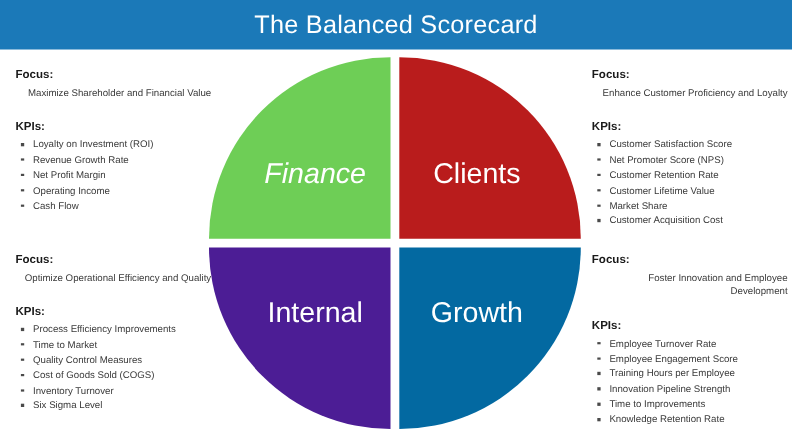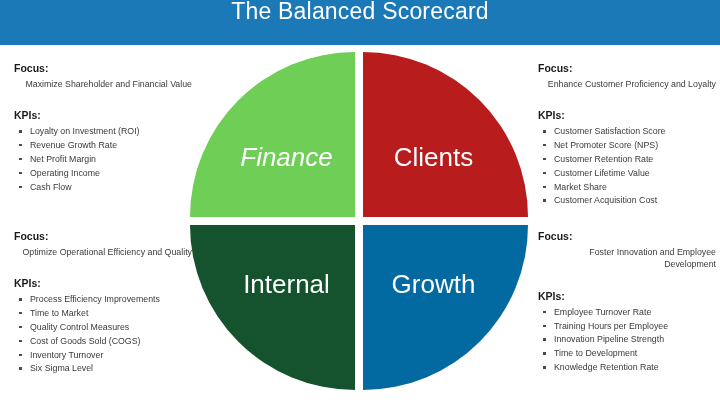--- a/index.html
+++ b/index.html
@@ -18,20 +18,21 @@
 
   
   #header-bar {
     position: absolute;
     left: 0;
     top: 0;
     width: 720px;
     height: 45px;
     background: #1b79b8;
     display: flex;
+    align-items: center;
     justify-content: center;
     box-sizing: border-box;
   }
   #header-title {
     color: #ffffff;
     font-size: 23px;
     font-weight: 400;
     letter-spacing: 0.2px;
     line-height: 1;
     white-space: nowrap;
@@ -158,21 +159,21 @@
 
 <div id="stage">
 
   <div id="scorecard-circle">
     <div class="quadrant" id="quadrant-finance" style="background: rgb(110, 206, 86);">
       <span class="quadrant-label">Finance</span>
     </div>
     <div class="quadrant" id="quadrant-clients" style="background: #b91c1c;">
       <span class="quadrant-label">Clients</span>
     </div>
-    <div class="quadrant" id="quadrant-internal" style="background: #14532d; text-align: right;">
+    <div class="quadrant" id="quadrant-internal" style="background: #4c1d95; text-align: right;">
       <span class="quadrant-label">Internal</span>
     </div>
     <div class="quadrant" id="quadrant-growth" style="background: #0369a1;">
       <span class="quadrant-label">Growth</span>
     </div>
   </div>
 
   <div class="panel" id="panel-finance">
     <div class="panel-heading">Focus:</div>
     <p class="panel-focus-text">Maximize Shareholder and Financial Value</p>
@@ -213,20 +214,21 @@
         <li class="kpi-item"><span class="kpi-bullet"></span><span>Customer Acquisition Cost</span></li>
       </ul>
   </div>
 
   <div class="panel" id="panel-growth">
     <div class="panel-heading">Focus:</div>
     <p class="panel-focus-text">Foster Innovation and Employee Development</p>
     <div class="panel-kpis-heading">KPIs:</div>
     <ul class="kpi-list">
         <li class="kpi-item"><span class="kpi-bullet"></span><span>Employee Turnover Rate</span></li>
+        <li class="kpi-item"><span class="kpi-bullet"></span><span>Employee Engagement Score</span></li>
         <li class="kpi-item"><span class="kpi-bullet"></span><span>Training Hours per Employee</span></li>
         <li class="kpi-item"><span class="kpi-bullet"></span><span>Innovation Pipeline Strength</span></li>
-        <li class="kpi-item"><span class="kpi-bullet"></span><span>Time to Development</span></li>
+        <li class="kpi-item"><span class="kpi-bullet"></span><span>Time to Improvements</span></li>
         <li class="kpi-item"><span class="kpi-bullet"></span><span>Knowledge Retention Rate</span></li>
       </ul>
   </div>
 
 </div>
 
 </body></html>

